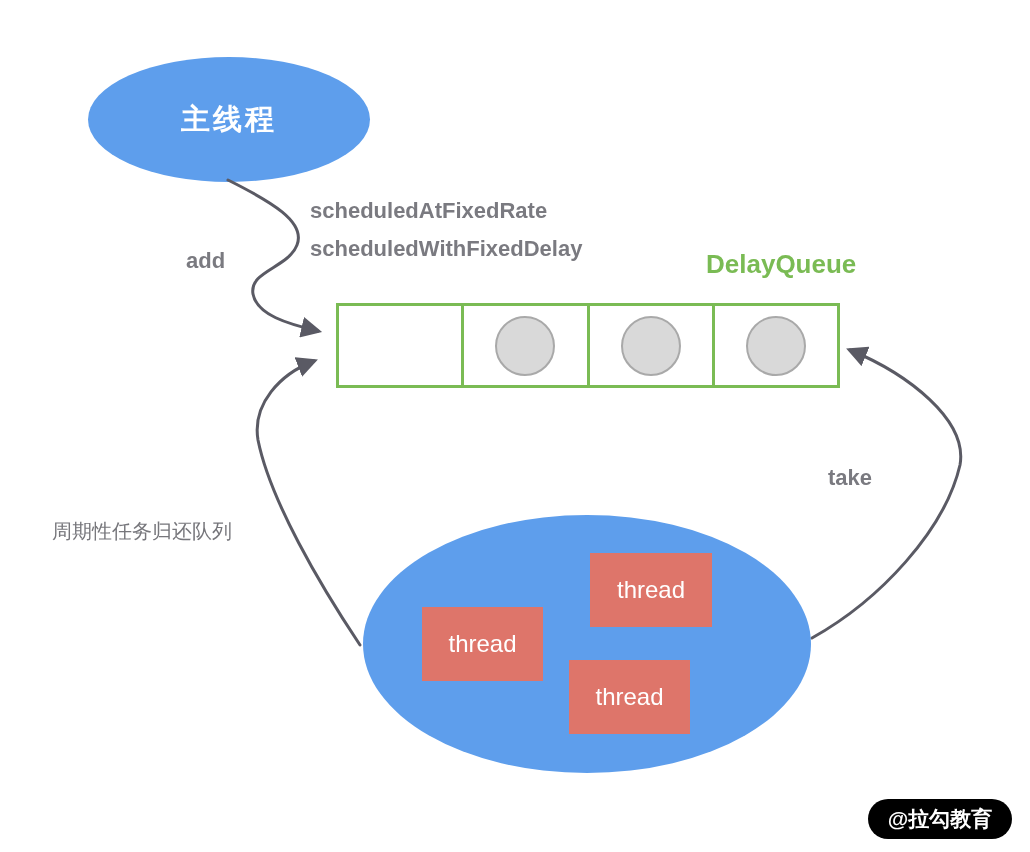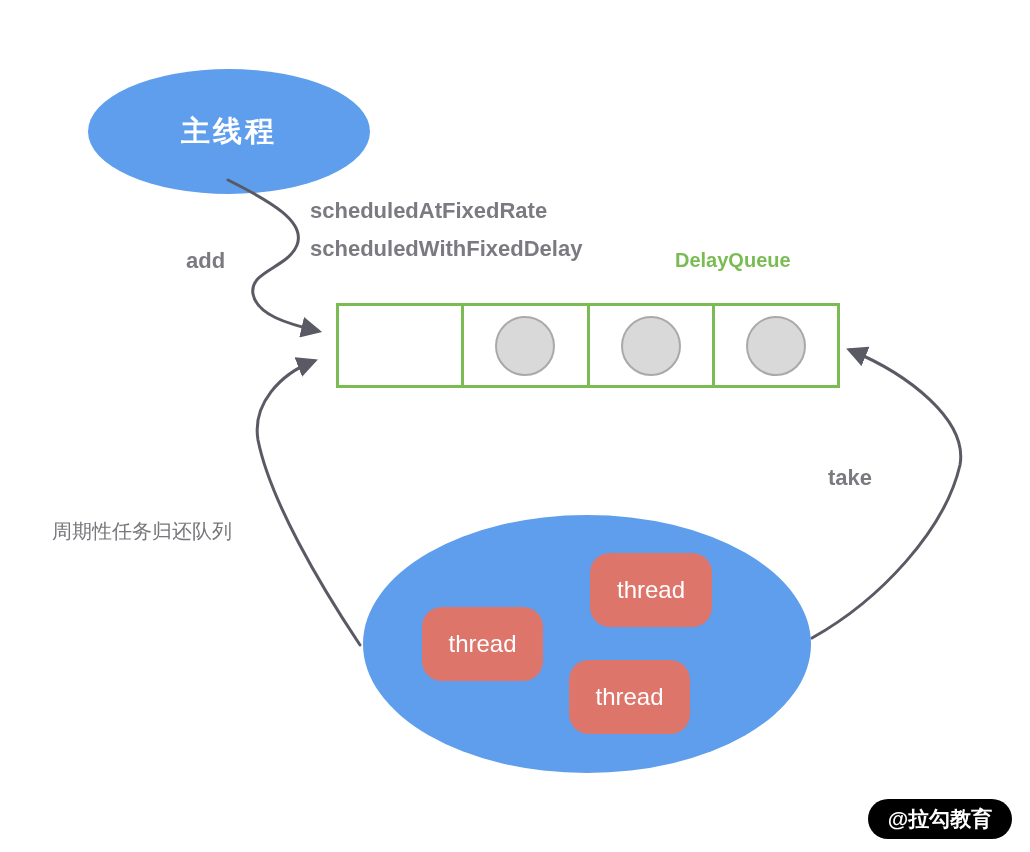--- a/index.html
+++ b/index.html
@@ -19,39 +19,39 @@
   
   .ellipse {
     position: absolute;
     background: #5E9EEC;
     border-radius: 50%;
     display: flex;
     align-items: center;
     justify-content: center;
   }
   .main-thread-ellipse {
-    left: 88px; top: 69px;
+    left: 88px; top: 57px;
     width: 282px; height: 125px;
   }
   .main-thread-ellipse .node-label {
     color: #ffffff;
     font-size: 29px;
     font-weight: bold;
     letter-spacing: 3px;
   }
   .pool-ellipse {
     left: 363px; top: 515px;
     width: 448px; height: 258px;
   }
 
   
   .thread-box {
     position: absolute;
     background: #DE756A;
-    border-radius: 20px;
+    border-radius: 0;
     display: flex;
     align-items: center;
     justify-content: center;
     color: #ffffff;
     font-size: 24px;
   }
   .thread-1 { left: 590px; top: 553px; width: 122px; height: 74px; }
   .thread-2 { left: 422px; top: 607px; width: 121px; height: 74px; }
   .thread-3 { left: 569px; top: 660px; width: 121px; height: 74px; }
 
@@ -90,23 +90,23 @@
   }
   .lbl-add   { left: 186px; top: 248px; }
   .lbl-rate  { left: 310px; top: 198px; font-weight: 600; }
   .lbl-delay { left: 310px; top: 236px; font-weight: 600; }
   .lbl-take  { left: 828px; top: 465px; }
   .lbl-return {
     left: 52px; top: 518px;
     font-size: 20px; font-weight: 400; color: #76767B;
   }
   .lbl-dq {
-    left: 675px; top: 249px;
+    left: 706px; top: 249px;
     color: #7ABB54;
-    font-size: 20px;
+    font-size: 26px;
     font-weight: 600;
   }
 
   
   .arrows {
     position: absolute;
     left: 0; top: 0;
     width: 1030px; height: 852px;
     pointer-events: none;
   }

